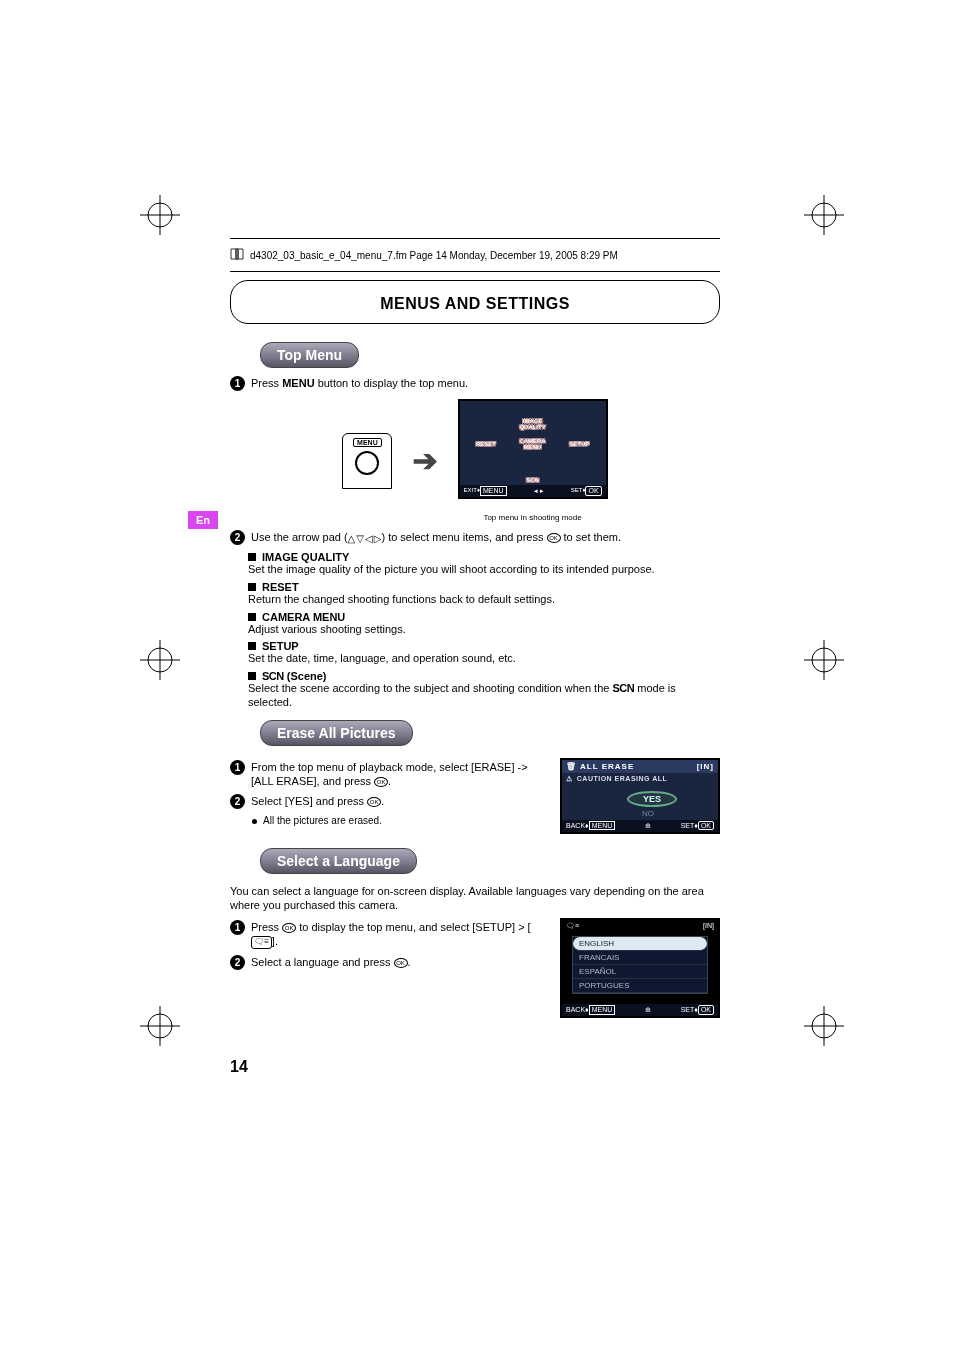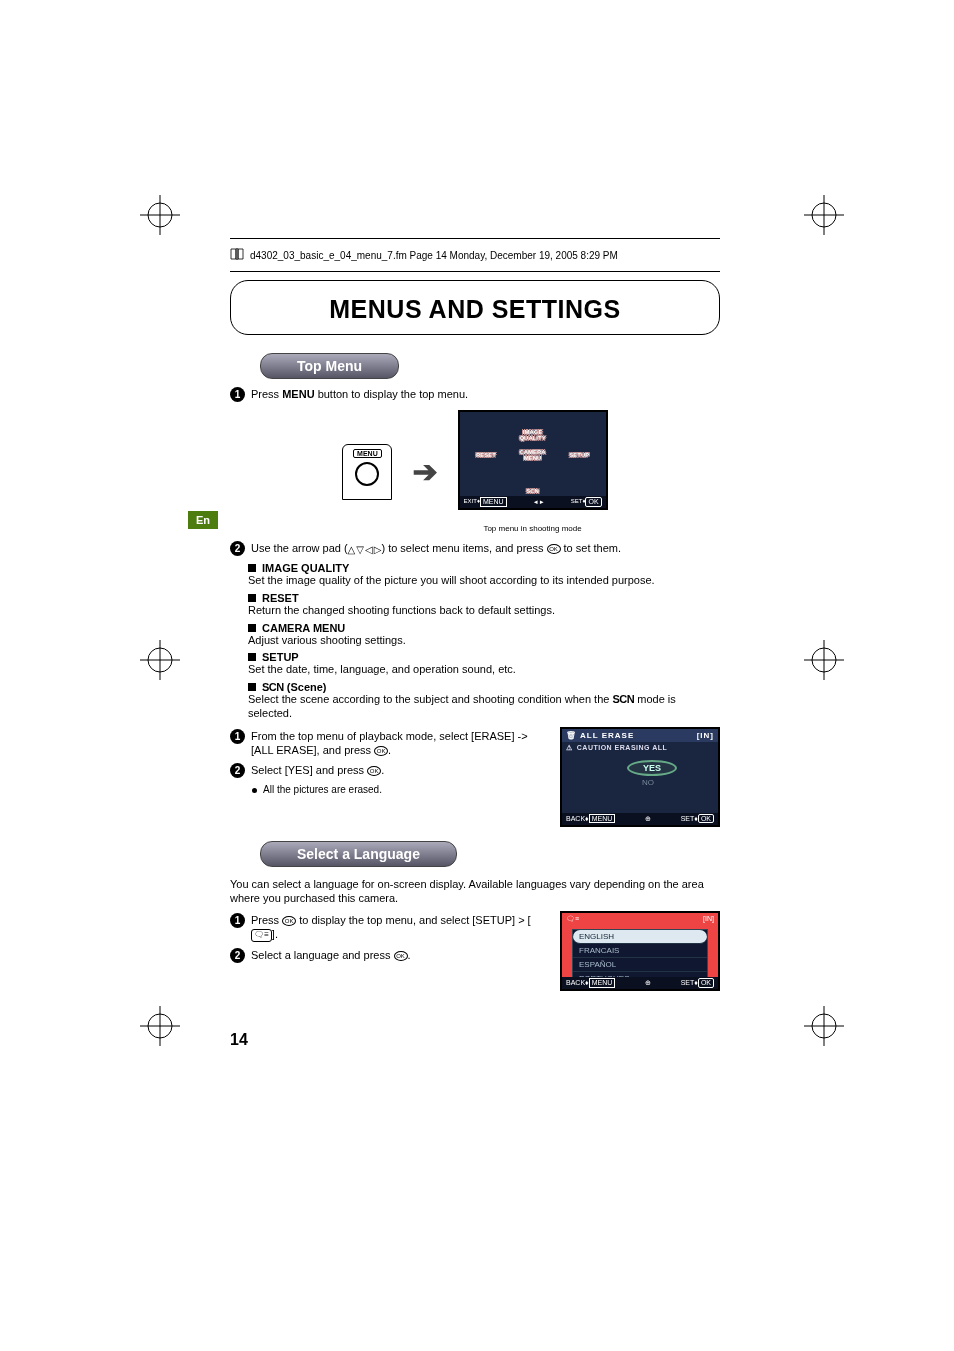--- a/index.html
+++ b/index.html
@@ -13,63 +13,63 @@
   .br { bottom: 305px; right: 110px; }
   .ml { top: 640px; left: 140px; }
   .mr { top: 640px; right: 110px; }
   
   .header-line { position: absolute; top: 238px; left: 230px; font-size: 10px; border-top: 1px solid #000; border-bottom: 1px solid #000; padding: 9px 0; width: 490px; display:flex; align-items:center; }
   .header-line .book-icon { margin-right:6px; }
 
   .page { position: absolute; top: 280px; left: 230px; width: 490px; }
 
   .title-box { border: 1px solid #000; border-radius: 18px; padding: 14px 0 10px 0; text-align: center; margin-bottom: 18px; background:#fff; }
-  .title-box h1 { font-size: 25px; font-weight: bold; letter-spacing: 0.5px; }
-
-  .section-pill { display:inline-block; background: linear-gradient(#aab 0%, #889 40%, #556 100%); color:#fff; font-weight:bold; font-size:14px; border-radius: 12px; padding: 4px 36px; margin-left: 30px; margin-bottom: 6px; border:1px solid #444; }
+  .title-box h1 { font-size: 16px; font-weight: bold; letter-spacing: 0.5px; }
+
+  .section-pill { display:inline-block; background: linear-gradient(#aab 0%, #889 40%, #556 100%); color:#fff; font-weight:bold; font-size:14px; border-radius: 12px; padding: 4px 16px; margin-left: 30px; margin-bottom: 6px; border:1px solid #444; }
 
   .num-circle { display:inline-block; width:15px; height:15px; border-radius:50%; background:#000; color:#fff; font-size:10px; text-align:center; line-height:15px; font-weight:bold; margin-right:6px; flex-shrink:0; }
 
   .step-row { display:flex; align-items:flex-start; margin: 2px 0 6px 0; }
   .step-row .text { flex:1; line-height:1.3; }
 
   .menu-diagram { display:flex; align-items:center; justify-content:center; gap:20px; margin: 8px 0; }
   .menu-button-draw { width:50px; height:56px; border:1px solid #000; border-radius:6px 6px 0 0; position:relative; display:flex; flex-direction:column; align-items:center; padding-top:4px; }
   .menu-button-draw .lbl { font-size:7px; font-weight:bold; border:1px solid #000; padding:0 3px; border-radius:2px; }
   .menu-button-draw .btn-circle { width:24px; height:24px; border:2px solid #000; border-radius:50%; margin-top:4px; background:#fff; }
   .arrow-right { font-size:30px; color:#444; font-weight:bold; }
   
   .lcd { width:150px; height:100px; border:2px solid #000; background:#1a2540; color:#fff; position:relative; font-size:7px; }
   .lcd-inner { position:absolute; inset:4px 4px 14px 4px; display:grid; grid-template-columns:1fr 1fr 1fr; grid-template-rows:1fr 1fr; gap:2px; align-items:center; justify-items:center; }
   .lcd-item { text-align:center; font-size:6px; line-height:1; text-shadow: 1px 1px 0 #c99, -1px -1px 0 #c99, 1px -1px 0 #c99, -1px 1px 0 #c99; font-weight:bold; }
   .lcd-footer { position:absolute; bottom:0; left:0; right:0; height:12px; background:#0a1020; display:flex; justify-content:space-between; padding:0 4px; align-items:center; font-size:6px; }
   .lcd-footer span { color:#fff; }
   .lcd-caption { text-align:center; font-size:8px; margin-top:14px; }
 
-  .en-tab { position:absolute; left:188px; top:511px; background:#4d7c0f; color:#fff; font-size:11px; font-weight:bold; padding:3px 8px; }
+  .en-tab { position:absolute; left:188px; top:511px; background:#d946ef; color:#fff; font-size:11px; font-weight:bold; padding:3px 8px; }
 
   .bullet-list { margin-left: 18px; }
   .bullet-head { display:flex; align-items:center; margin-top:4px; }
   .sq { width:8px; height:8px; background:#000; margin-right:6px; flex-shrink:0; }
   .bullet-head b { font-size:11px; }
   .bullet-desc { line-height:1.25; }
   .scn { font-family: Arial Black, Arial; font-weight:900; letter-spacing:-0.5px; }
 
   .erase-section { display:flex; gap:16px; margin-top:6px; }
   .erase-left { flex:1; }
-  .erase-lcd { width:160px; height:100px; border:2px solid #000; background:#1a2540; color:#fff; position:relative; font-size:8px; }
+  .erase-lcd { width:160px; height:76px; border:2px solid #000; background:#1a2540; color:#fff; position:relative; font-size:8px; }
   .erase-title-bar { background:#2a3a60; padding:2px 4px; display:flex; justify-content:space-between; font-weight:bold; letter-spacing:1px; font-size:8px; }
   .erase-msg { display:flex; align-items:center; gap:4px; padding:2px 4px; font-size:7px; color:#dde; font-weight:bold; letter-spacing:0.5px;}
   .yes-oval { border:2px solid #6a8; border-radius:50%; padding:1px 14px; font-size:9px; font-weight:bold; color:#cfe; display:inline-block; margin-left:65px; margin-top:6px; background:rgba(60,90,80,.3); }
   .no-txt { margin-left:80px; font-size:8px; color:#789; margin-top:2px; }
   .bottom-bar { position:absolute; bottom:0; left:0; right:0; height:12px; background:#0a1020; display:flex; justify-content:space-between; padding:0 4px; align-items:center; font-size:7px; }
 
   .lang-section { display:flex; gap:16px; margin-top:4px; }
   .lang-left { flex:1; }
-  .lang-lcd { width:160px; height:80px; border:2px solid #000; background:#ef4444; color:#fff; position:relative; font-size:8px; }
+  .lang-lcd { width:160px; height:100px; border:2px solid #000; background:#000000; color:#fff; position:relative; font-size:8px; }
   .lang-top { display:flex; justify-content:space-between; padding:2px 4px; font-size:7px; }
   .lang-list { margin:4px 10px 0 10px; background:#0f1830; border:1px solid #345; }
   .lang-opt { padding:2px 6px; font-size:8px; color:#abc; border-bottom:1px solid #234; }
   .lang-opt.sel { background:#dde8f0; color:#123; border-radius:8px; }
 
   .sub-bullet { margin-left: 22px; display:flex; align-items:flex-start; gap:6px; margin-top:2px; font-size:10px;}
   .dot { width:5px; height:5px; background:#000; border-radius:50%; margin-top:4px; flex-shrink:0;}
 
   .page-num { position:absolute; bottom:-58px; left:0; font-weight:bold; font-size:16px; }
 
@@ -200,20 +200,21 @@
       </div>
     <div class="bullet-desc">Set the date, time, language, and operation sound, etc.</div>
     <div class="bullet-head">
         <span class="sq"></span>
         <b><span class="scn">SCN</span><span> (Scene)</span></b>
       </div>
     <div class="bullet-desc"><span>Select the scene according to the subject and shooting condition when the </span><span class="scn">SCN</span><span> mode is selected.</span></div>
   </div>
 
   
+  <div class="section-pill" style="margin-top:10px;">Erase All Pictures</div>
 
   <div class="erase-section">
     <div class="erase-left">
       <div class="step-row">
         <span class="num-circle">1</span>
         <span class="text"><span>From the top menu of playback mode, select [ERASE] -&gt; [ALL ERASE], and press </span><span class="ok-btn">OK</span><span>.</span></span>
       </div>
       <div class="step-row">
         <span class="num-circle">2</span>
         <span class="text"><span>Select [YES] and press </span><span class="ok-btn">OK</span><span>.</span></span>

